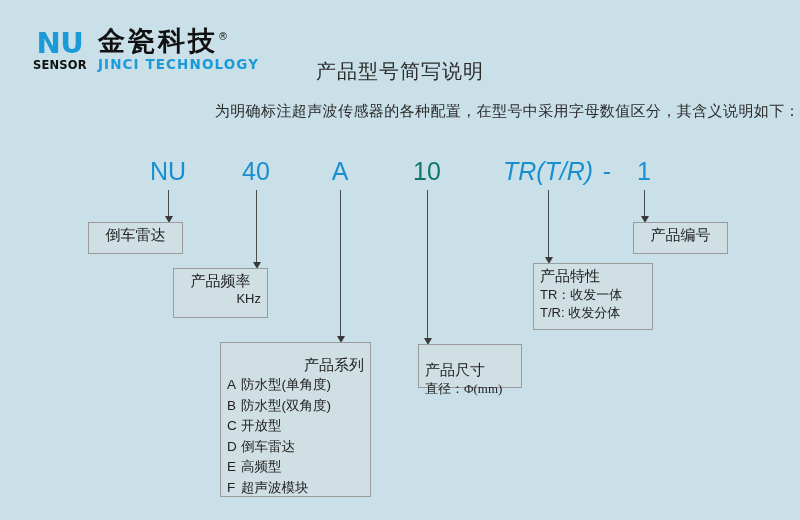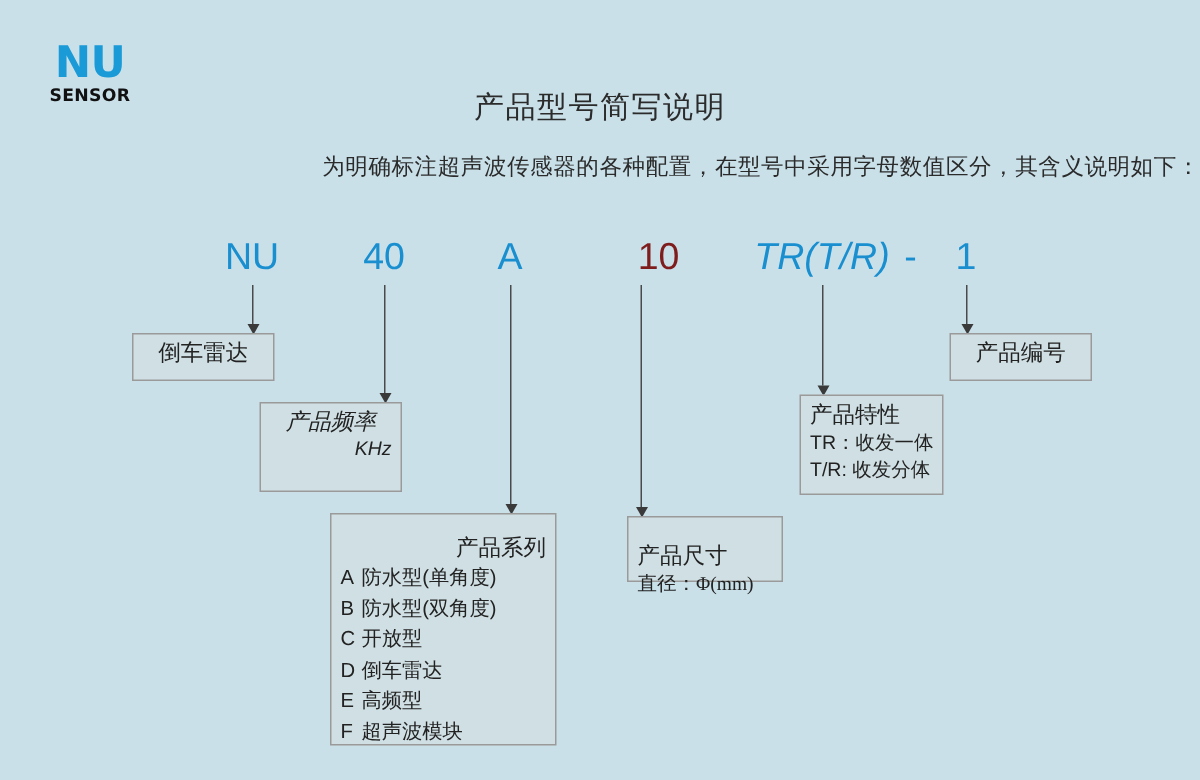--- a/index.html
+++ b/index.html
@@ -154,30 +154,34 @@
 </head>
 <body>
 
 <div id="stage">
 
   <div id="logo">
     <div class="logo-left">
       <div class="logo-nu">NU</div>
       <div class="logo-sensor">SENSOR</div>
     </div>
+    <div class="logo-right">
+      <div class="logo-cn"><span>金瓷科技</span><span class="logo-reg">®</span></div>
+      <div class="logo-en">JINCI TECHNOLOGY</div>
+    </div>
   </div>
 
   <div id="page-title">产品型号简写说明</div>
   <div id="page-subtitle">为明确标注超声波传感器的各种配置，在型号中采用字母数值区分，其含义说明如下：</div>
 
   <div id="code-row">
       <div class="code-part" style="left: 168px; color: rgb(26, 143, 208);">NU</div>
       <div class="code-part" style="left: 256px; color: rgb(26, 143, 208);">40</div>
       <div class="code-part" style="left: 340px; color: rgb(26, 143, 208);">A</div>
-      <div class="code-part" style="left: 427px; color: #7f1d1d; margin-left: 12px;">10</div>
+      <div class="code-part" style="left: 427px; color: #0f766e;">10</div>
       <div class="code-part" style="left: 548px; color: rgb(26, 143, 208); font-style: italic;">TR(T/R)</div>
       <div class="code-part" style="left: 607px; color: rgb(26, 143, 208);">-</div>
       <div class="code-part" style="left: 644px; color: rgb(26, 143, 208);">1</div>
     </div>
 
   <div id="leaders">
       <div class="leader" style="left: 168px; top: 190px; height: 26px;"></div>
       <div class="arrowhead" style="left: 168.5px; top: 216px;"></div>
       <div class="leader" style="left: 256px; top: 190px; height: 72px;"></div>
       <div class="arrowhead" style="left: 256.5px; top: 262px;"></div>
@@ -187,38 +191,38 @@
       <div class="arrowhead" style="left: 427.5px; top: 338px;"></div>
       <div class="leader" style="left: 548px; top: 190px; height: 67px;"></div>
       <div class="arrowhead" style="left: 548.5px; top: 257px;"></div>
       <div class="leader" style="left: 644px; top: 190px; height: 26px;"></div>
       <div class="arrowhead" style="left: 644.5px; top: 216px;"></div>
     </div>
   <div id="boxes">
       <div class="box" style="left: 88px; top: 222px; width: 95px; height: 32px; padding: 3px 6px;">
         <div class="box-title" style="text-align: center;">倒车雷达</div>
       </div>
-      <div class="box" style="left: 173px; top: 268px; width: 95px; height: 60px; padding: 3px 6px; font-style: italic;">
+      <div class="box" style="left: 173px; top: 268px; width: 95px; height: 50px; padding: 3px 6px;">
         <div class="box-title" style="text-align: center;">产品频率</div>
         <div class="box-sub" style="text-align: right;">KHz</div>
       </div>
       <div class="box" style="left: 220px; top: 342px; width: 151px; height: 155px; padding: 13px 6px;">
         <div class="box-title" style="text-align: right;">产品系列</div>
         <div class="series-item"><span class="series-letter">A</span><span>防水型(单角度)</span></div>
         <div class="series-item"><span class="series-letter">B</span><span>防水型(双角度)</span></div>
         <div class="series-item"><span class="series-letter">C</span><span>开放型</span></div>
         <div class="series-item"><span class="series-letter">D</span><span>倒车雷达</span></div>
         <div class="series-item"><span class="series-letter">E</span><span>高频型</span></div>
         <div class="series-item"><span class="series-letter">F</span><span>超声波模块</span></div>
       </div>
       <div class="box" style="left: 418px; top: 344px; width: 104px; height: 44px; padding: 16px 6px; font-family: Liberation Serif, serif;">
         <div class="box-title" style="text-align: left;">产品尺寸</div>
         <div class="box-sub" style="text-align: left;">直径：Φ(mm)</div>
       </div>
-      <div class="box" style="left: 533px; top: 263px; width: 96px; height: 67px; padding: 3px 6px;">
+      <div class="box" style="left: 533px; top: 263px; width: 120px; height: 67px; padding: 3px 6px;">
         <div class="box-title" style="text-align: left;">产品特性</div>
         <div class="box-sub" style="text-align: left;">TR：收发一体</div>
         <div class="box-sub" style="text-align: left;">T/R: 收发分体</div>
       </div>
       <div class="box" style="left: 633px; top: 222px; width: 95px; height: 32px; padding: 3px 6px;">
         <div class="box-title" style="text-align: center;">产品编号</div>
       </div>
     </div>
 
 </div>

